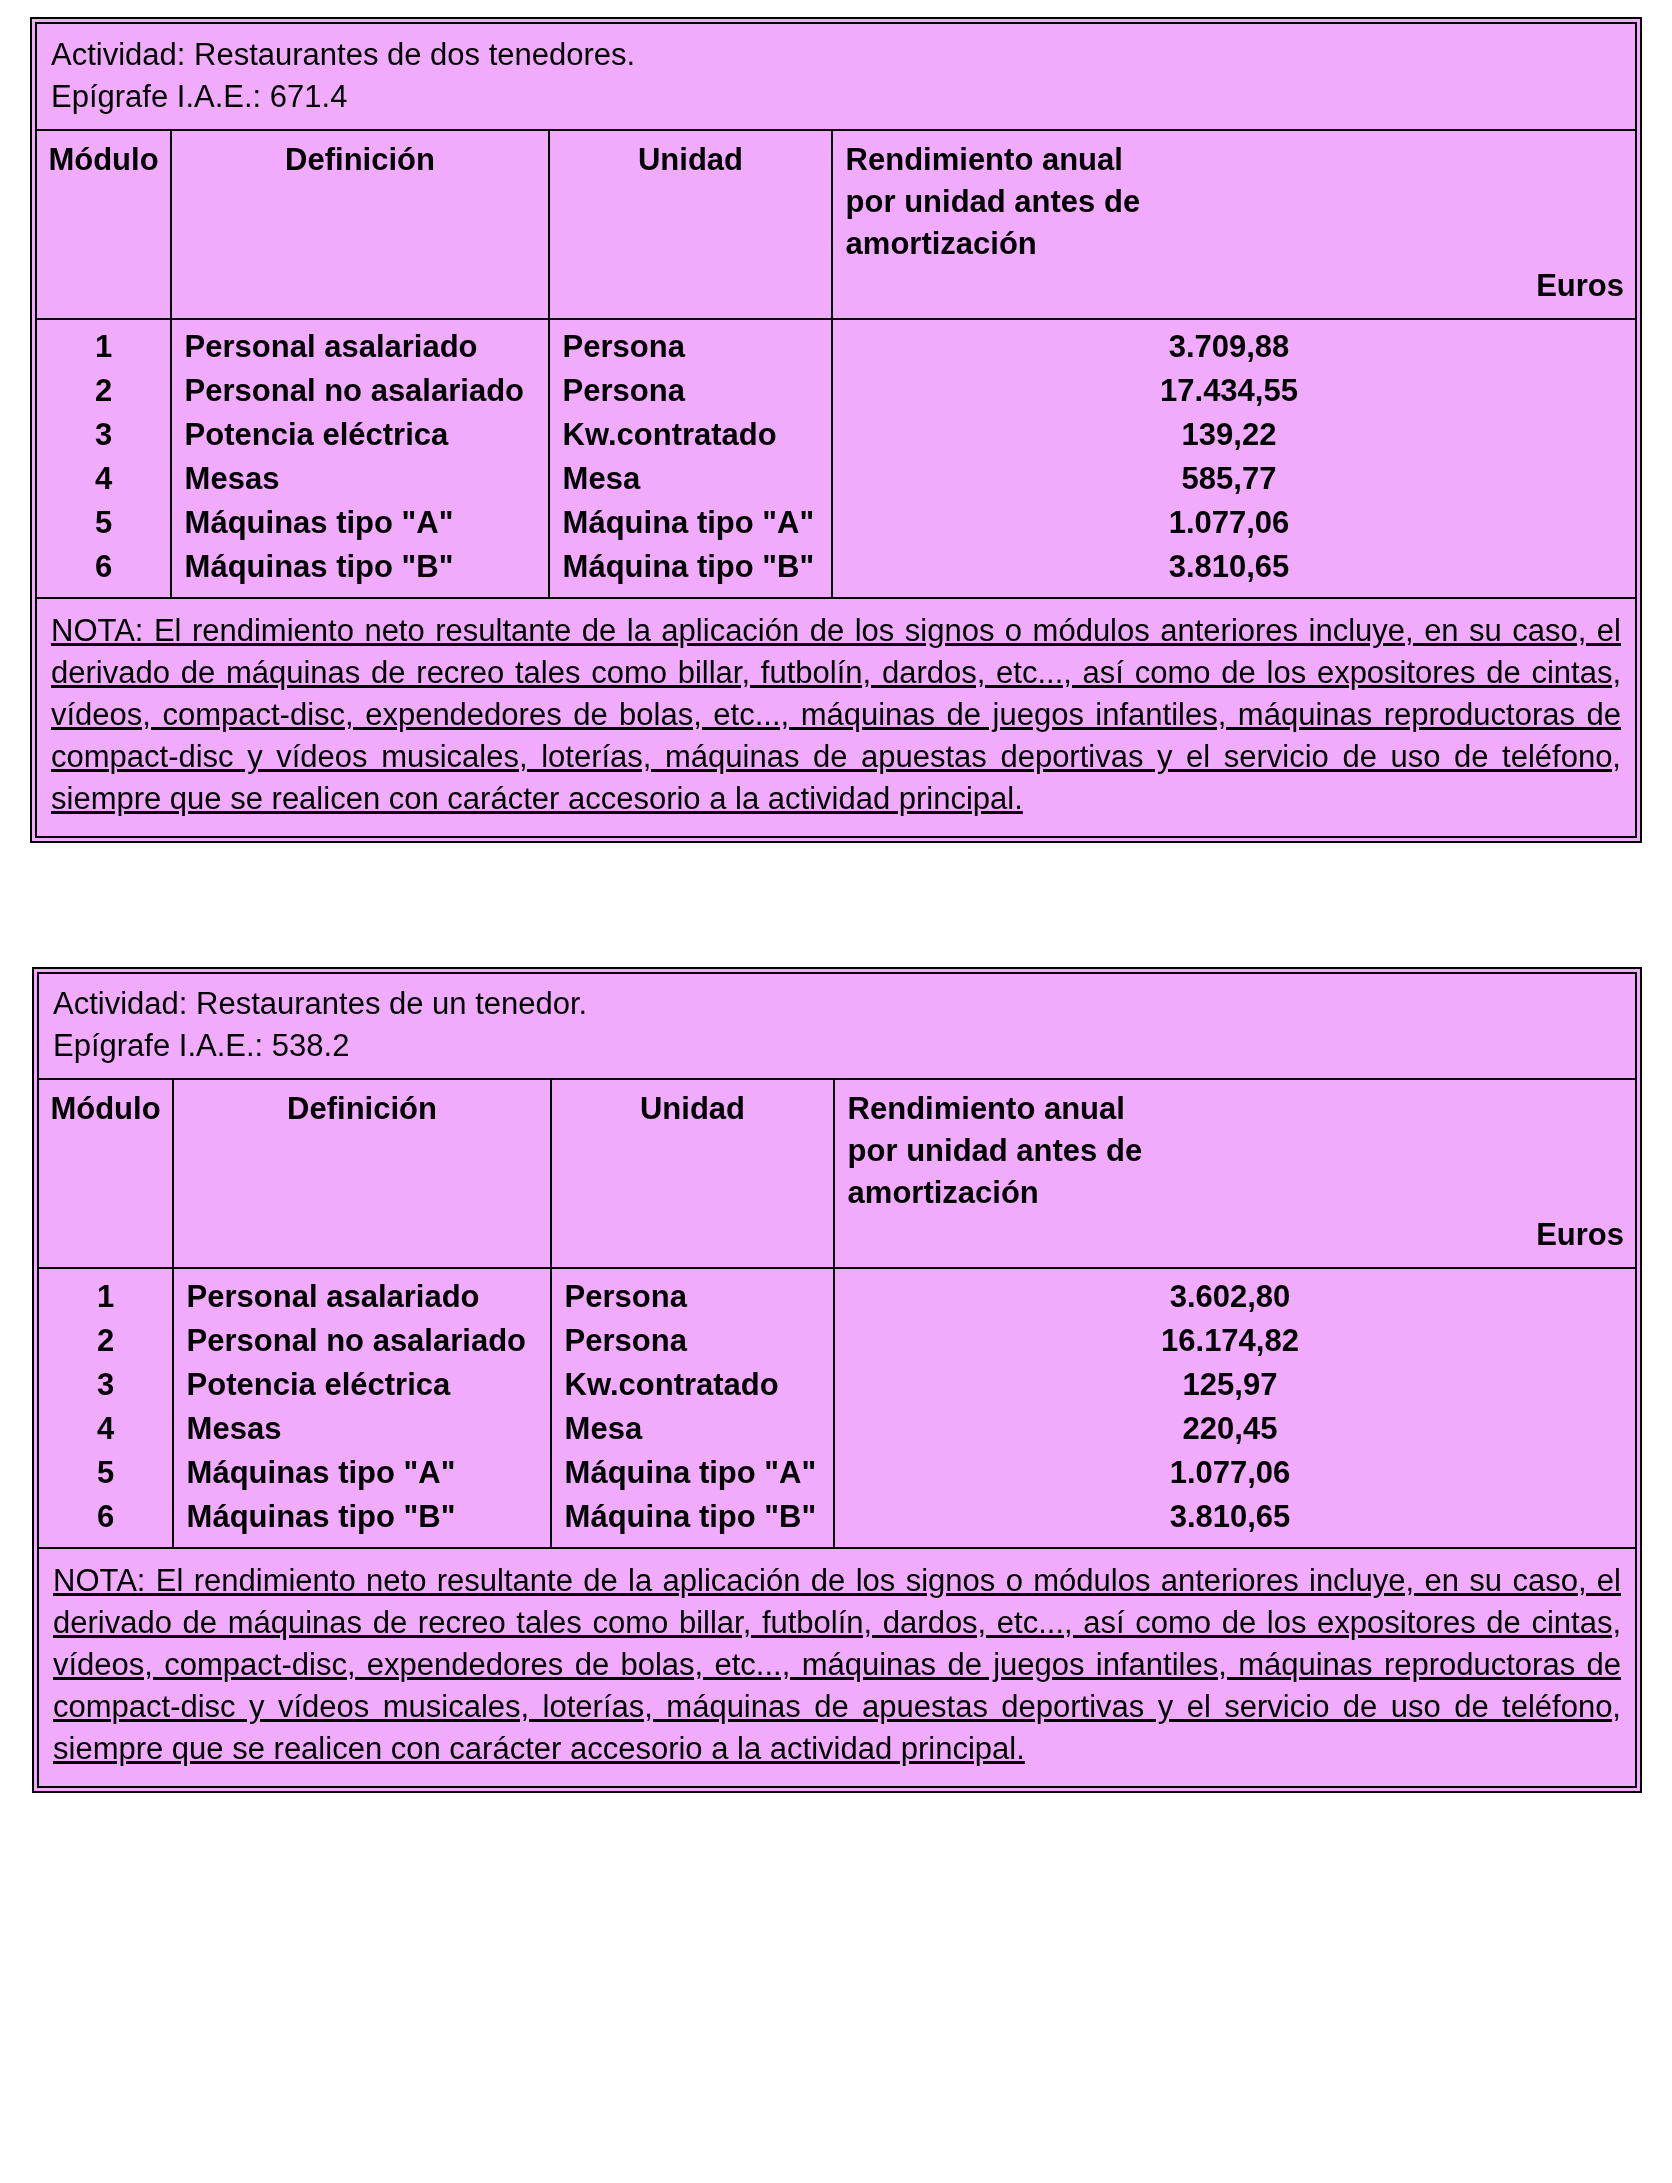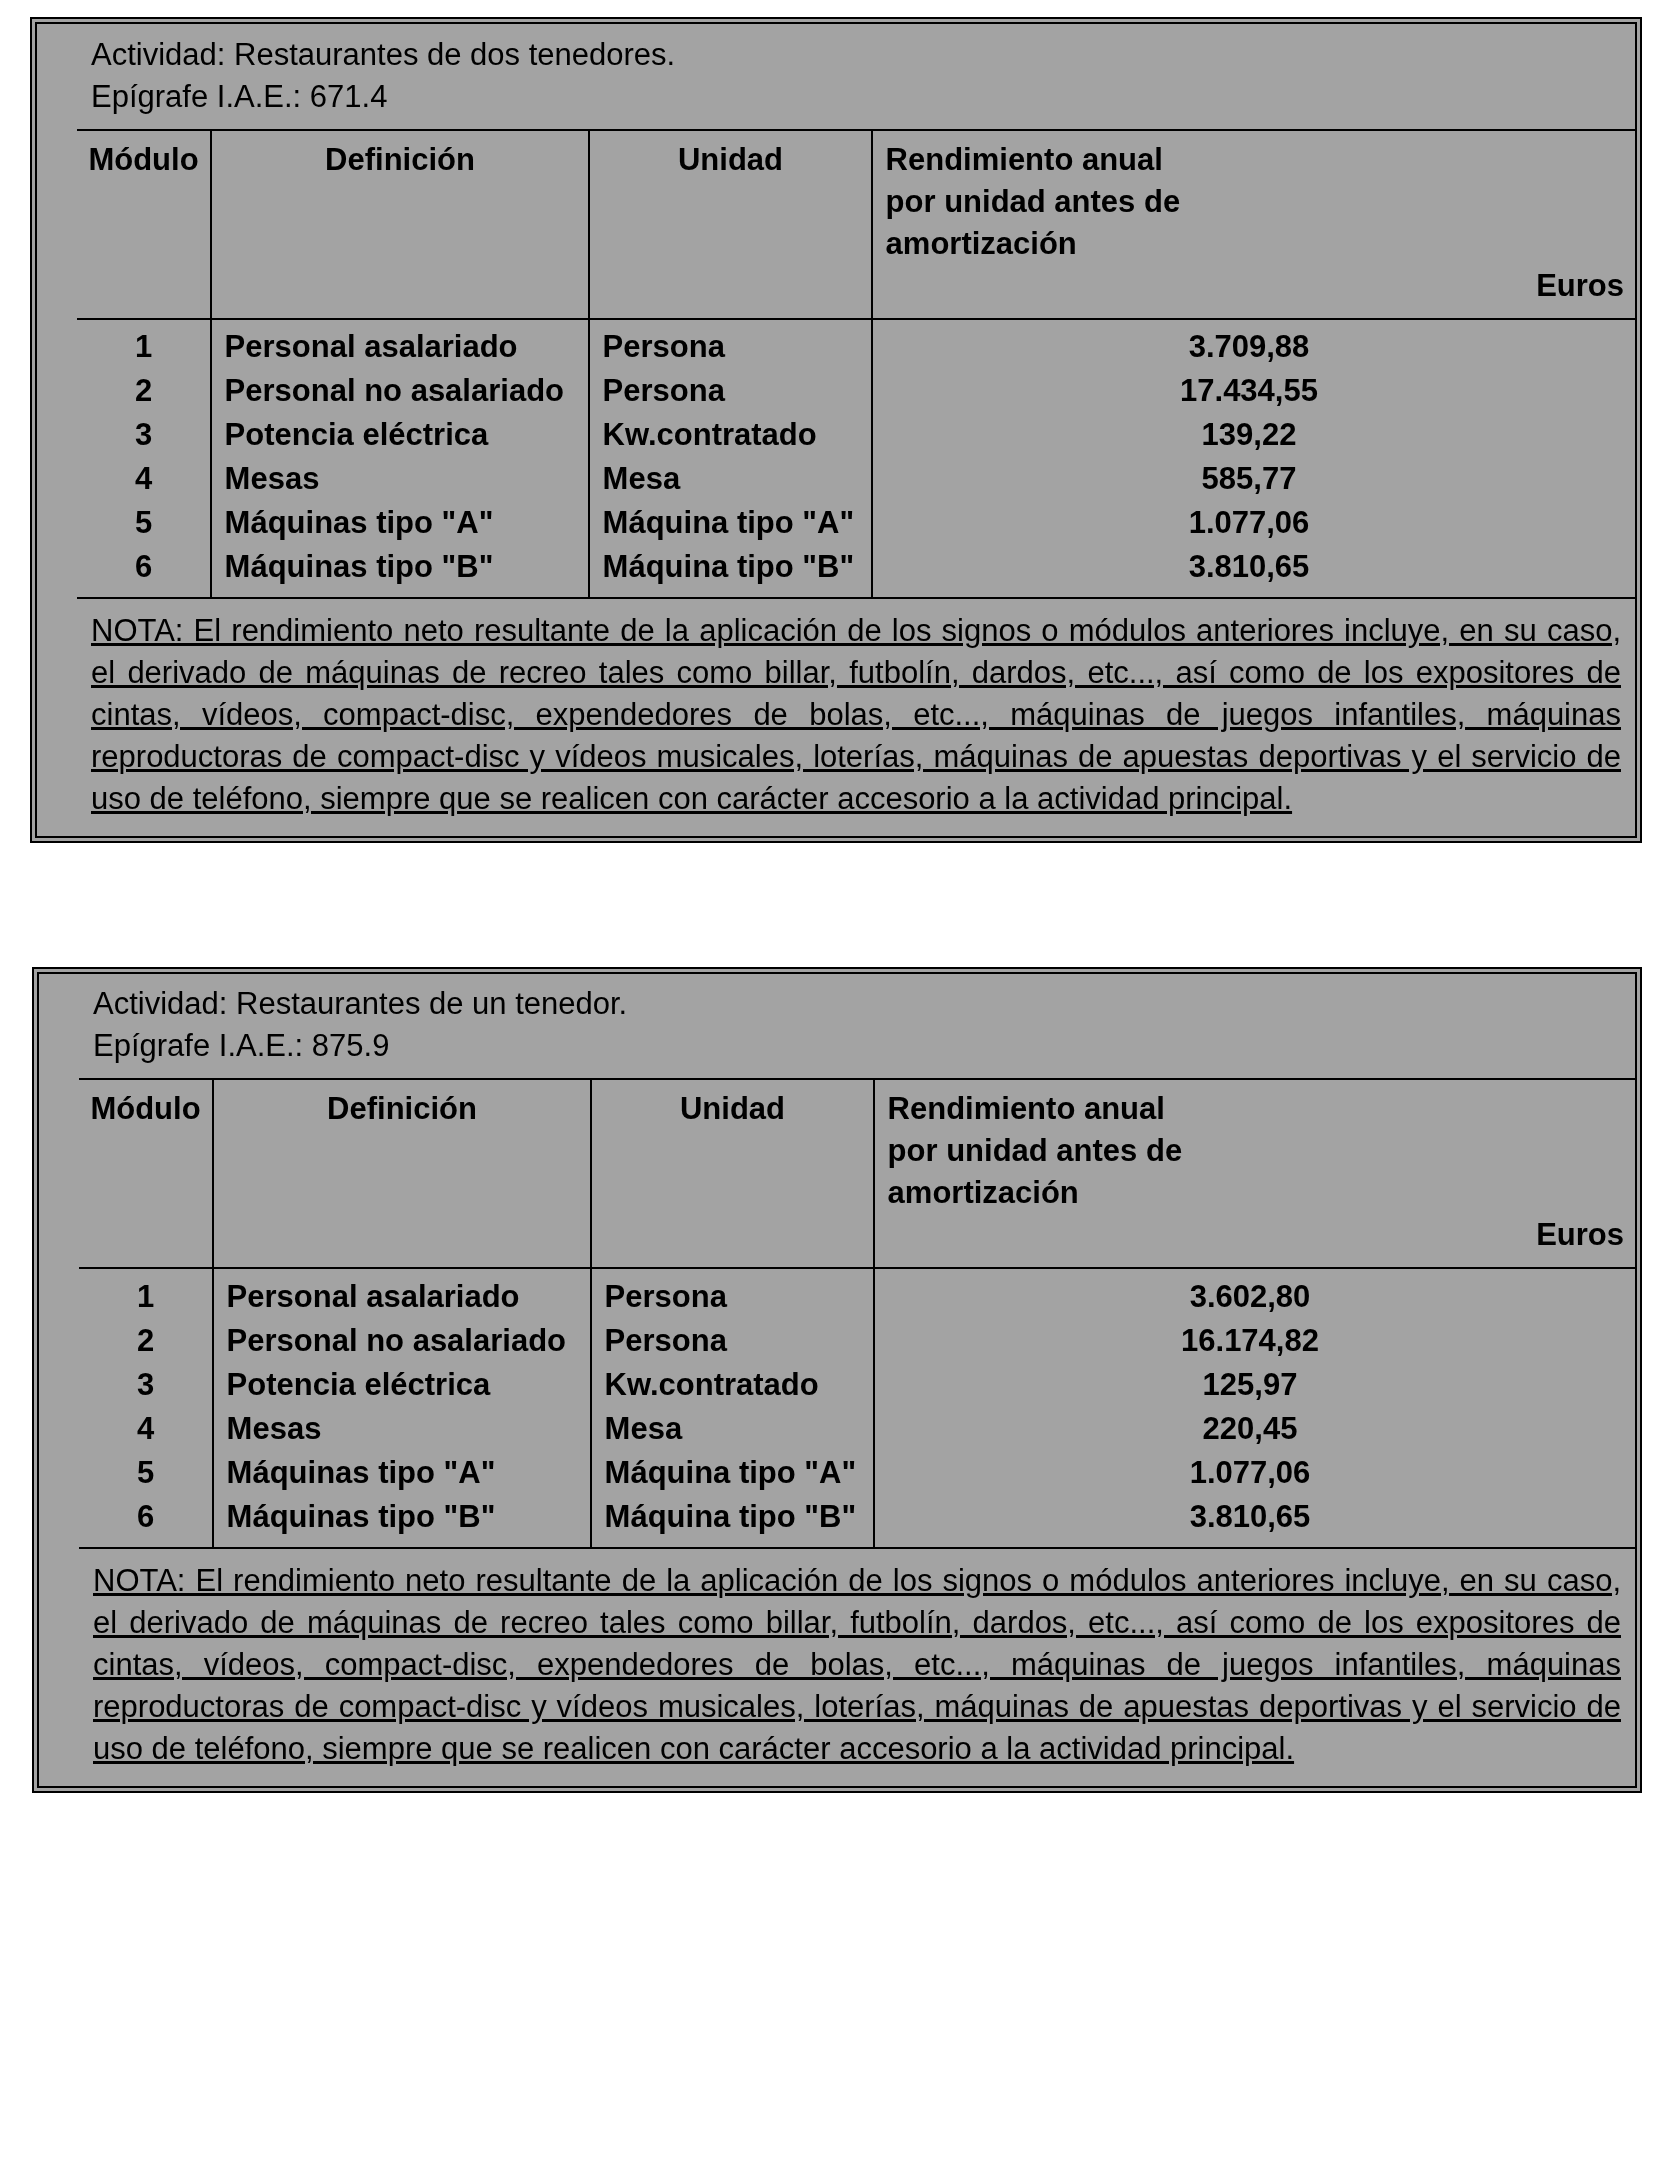--- a/index.html
+++ b/index.html
@@ -16,22 +16,21 @@
     -webkit-text-size-adjust: none;
   }
   .page {
     position: absolute;
     inset: 0;
     background: #ffffff;
   }
   .doc-box {
     margin: 17.3px 30px 0 30px;
     border: 7px double #000000;
-    background: #a3a3a3;
-    padding-left: 40px;
+    background: #f0abfc;
   }
   .doc-box.second {
     margin-top: 124px;
     margin-left: 32px;
   }
   .box-header {
     padding: 9.4px 14px 11px 14px;
     font-size: 31px;
     line-height: 42px;
   }
@@ -163,21 +162,21 @@
         </tr>
       </tbody>
     </table>
 
     <div class="note">NOTA: El rendimiento neto resultante de la aplicación de los signos o módulos anteriores incluye, en su caso, el derivado de máquinas de recreo tales como billar, futbolín, dardos, etc..., así como de los expositores de cintas, vídeos, compact-disc, expendedores de bolas, etc..., máquinas de juegos infantiles, máquinas reproductoras de compact-disc y vídeos musicales, loterías, máquinas de apuestas deportivas y el servicio de uso de teléfono, siempre que se realicen con carácter accesorio a la actividad principal.</div>
   </div>
 
   <div class="doc-box second">
     <div class="box-header">
       <div class="line">Actividad: Restaurantes de un tenedor.</div>
-      <div class="line">Epígrafe I.A.E.: 875.9</div>
+      <div class="line">Epígrafe I.A.E.: 538.2</div>
     </div>
 
     <table class="mod-table">
       <colgroup>
         <col style="width:134px">
         <col style="width:378px">
         <col style="width:283px">
         <col>
       </colgroup>
       <thead>

